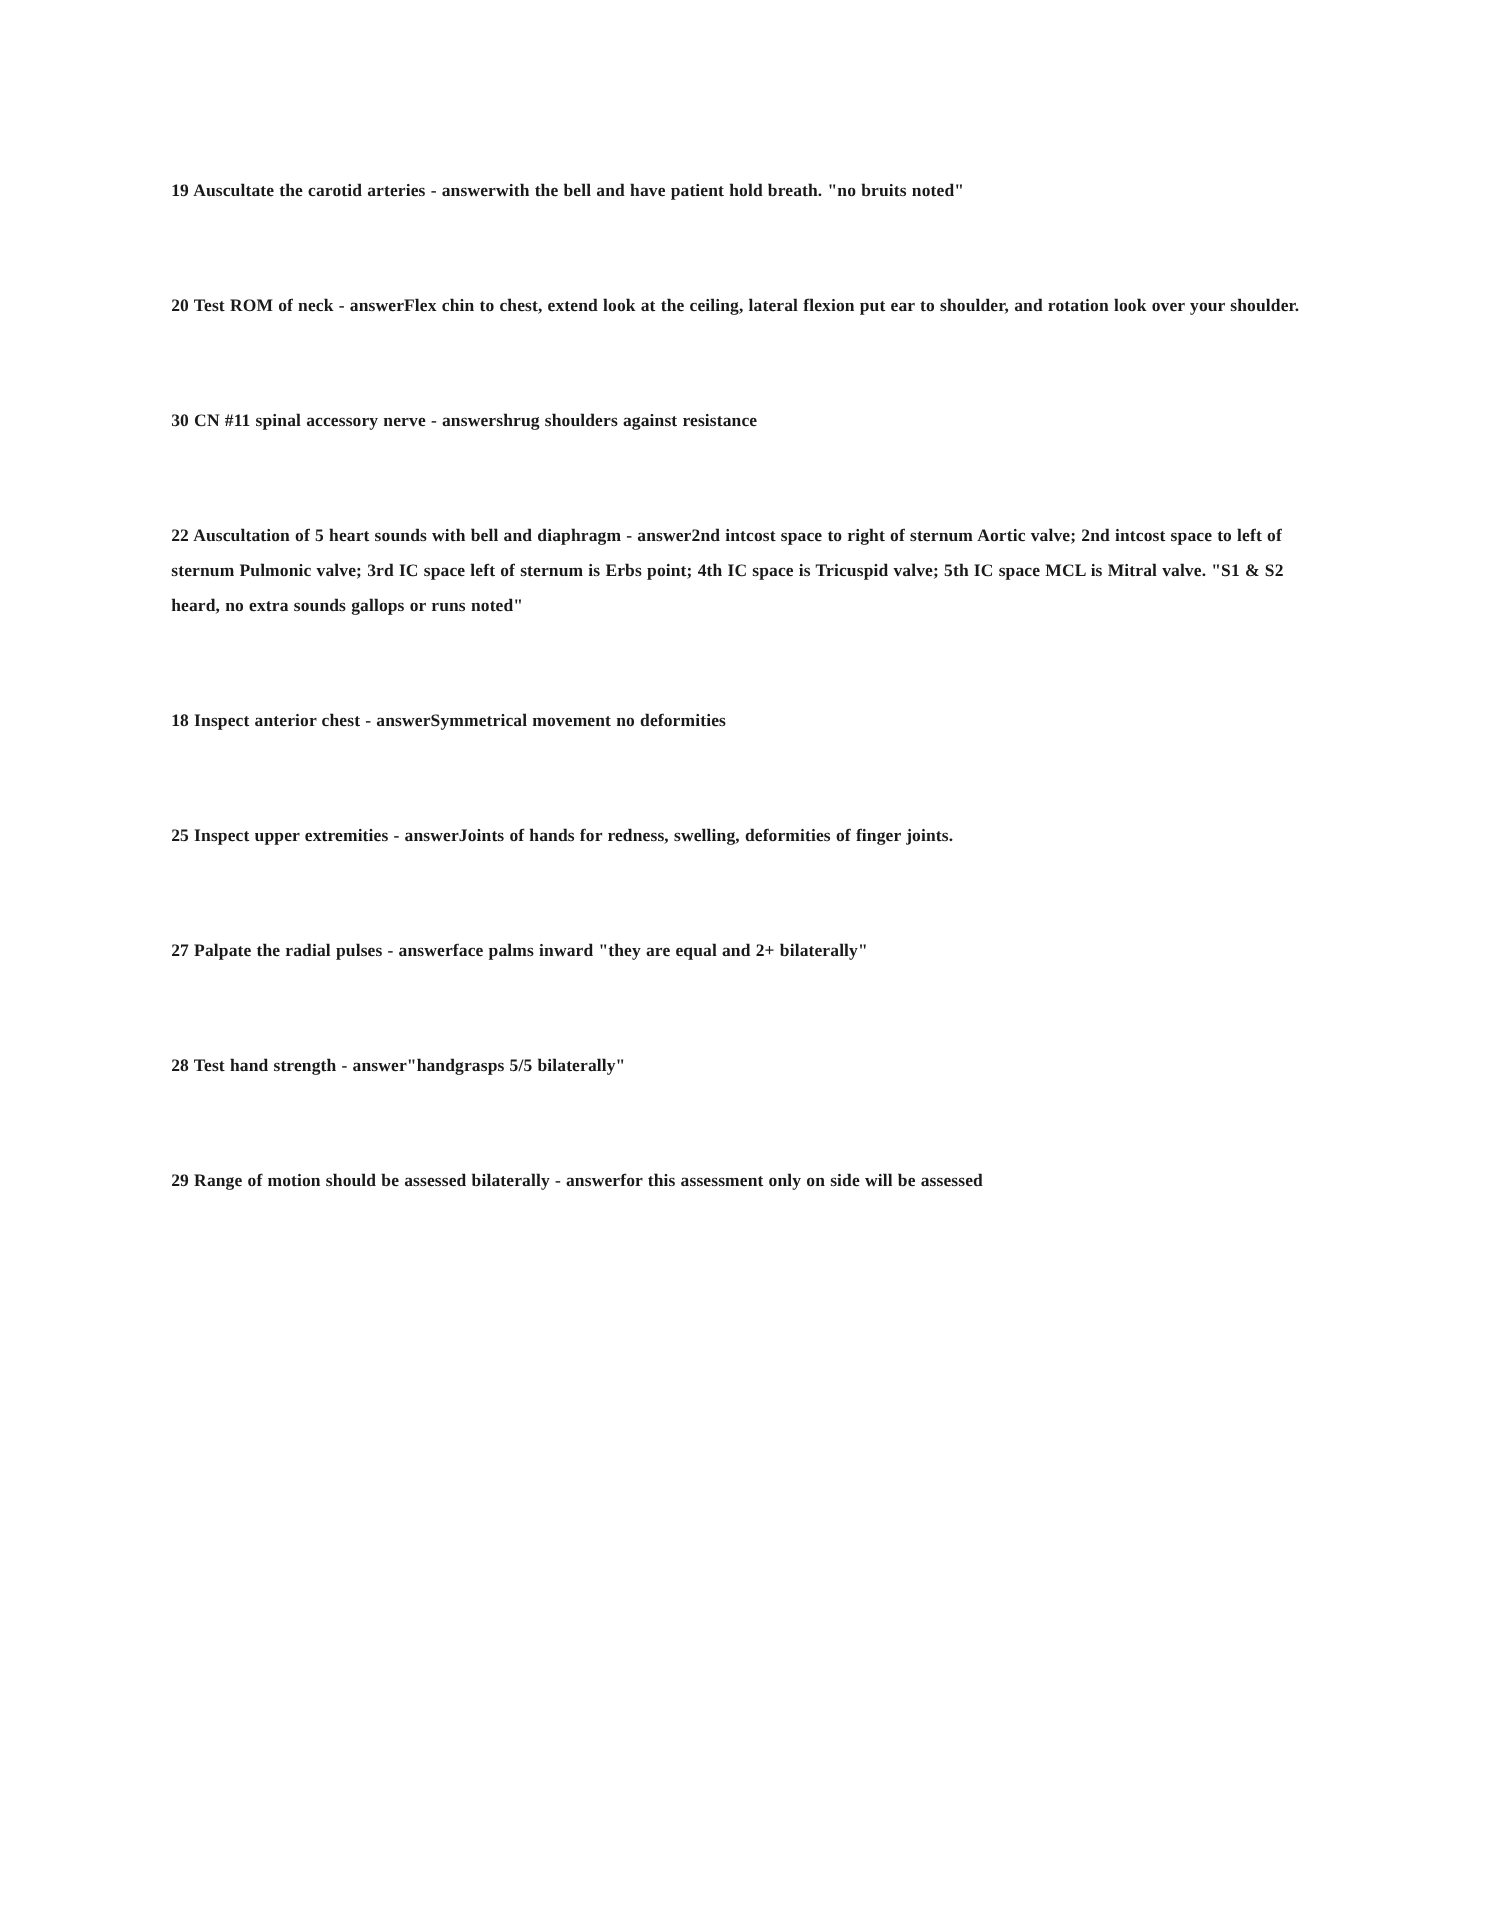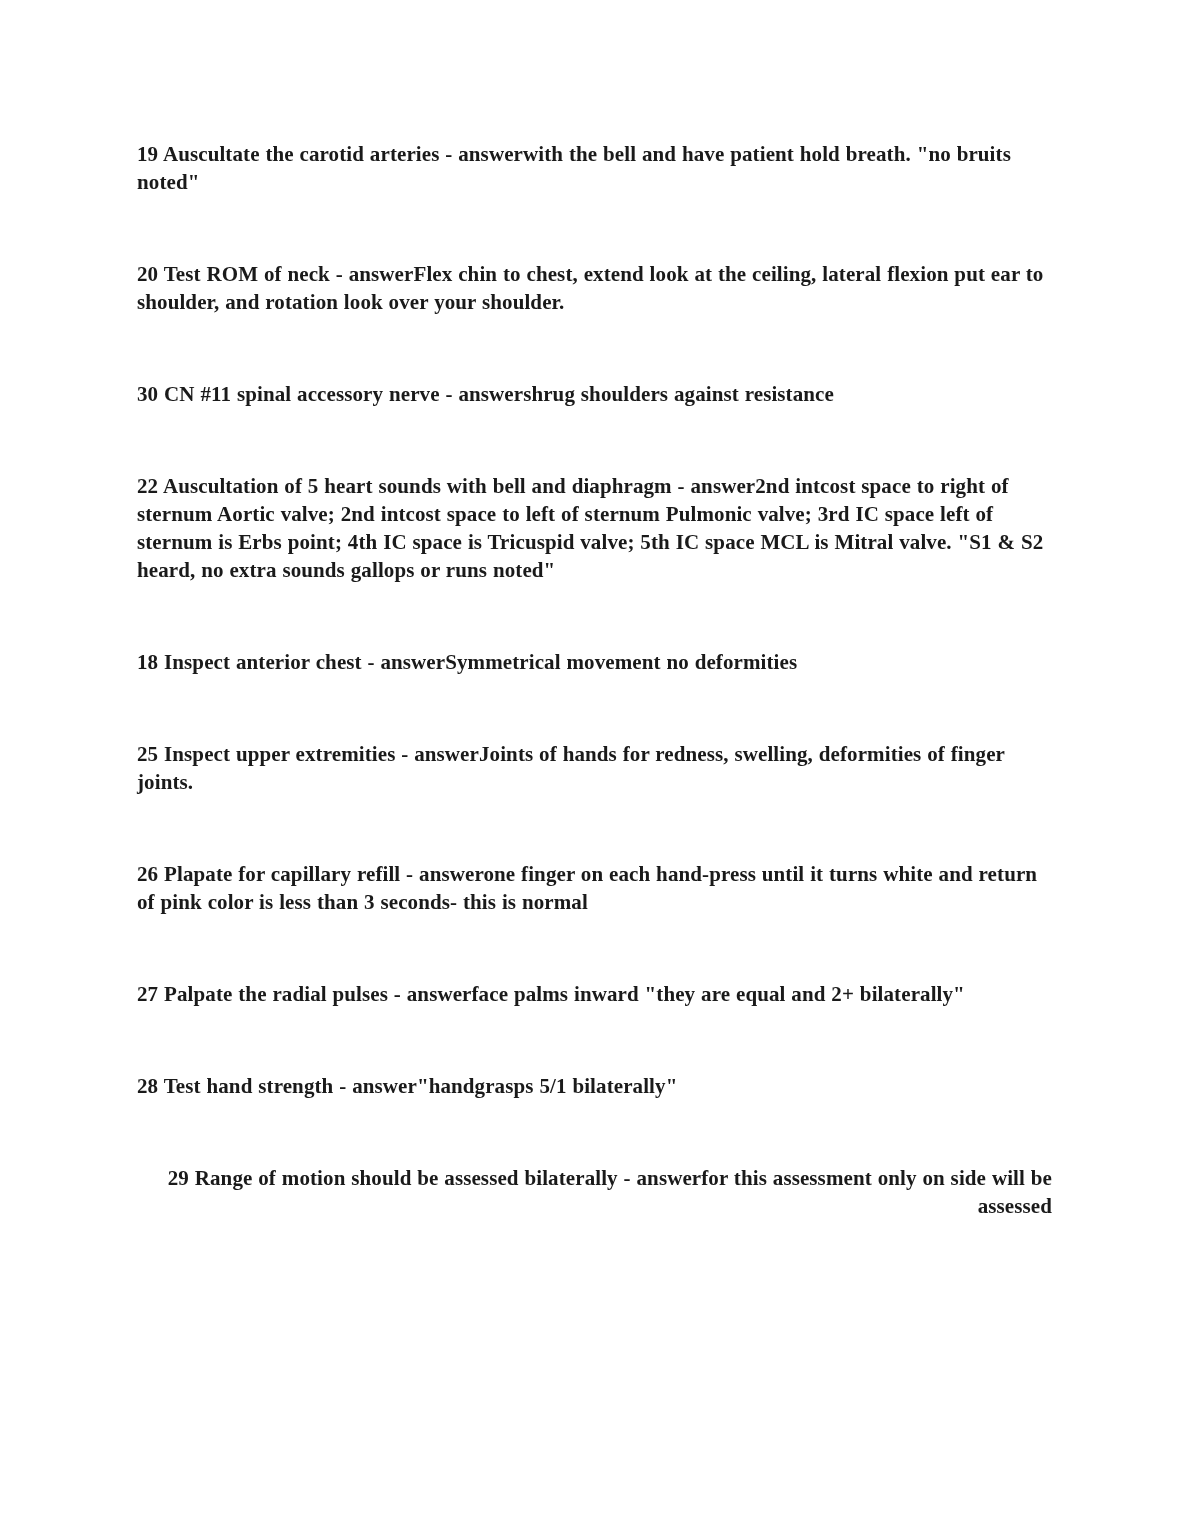--- a/index.html
+++ b/index.html
@@ -18,40 +18,38 @@
     min-height: 1540px;
     background: #ffffff;
     padding: 140px 140px 100px 137px;
   }
   .qa-list {
     width: 915px;
   }
   .qa-paragraph {
     margin: 0 0 64px 0;
     font-weight: 700;
-    font-size: 21px;
+    font-size: 14px;
     line-height: 28px;
     color: #1a1a1a;
     letter-spacing: 0.1px;
     word-spacing: 0.5px;
   }
   .qa-paragraph:last-child {
     margin-bottom: 0;
-    text-align: right;
   }
 </style>
 </head>
 <body>
 
 <div class="page">
   <div class="qa-list">
       <p class="qa-paragraph">19 Auscultate the carotid arteries - answerwith the bell and have patient hold breath. "no bruits noted"</p>
       <p class="qa-paragraph">20 Test ROM of neck - answerFlex chin to chest, extend look at the ceiling, lateral flexion put ear to shoulder, and rotation look over your shoulder.</p>
       <p class="qa-paragraph">30 CN #11 spinal accessory nerve - answershrug shoulders against resistance</p>
       <p class="qa-paragraph">22 Auscultation of 5 heart sounds with bell and diaphragm - answer2nd intcost space to right of sternum Aortic valve; 2nd intcost space to left of sternum Pulmonic valve; 3rd IC space left of sternum is Erbs point; 4th IC space is Tricuspid valve; 5th IC space MCL is Mitral valve. "S1 &amp; S2 heard, no extra sounds gallops or runs noted"</p>
       <p class="qa-paragraph">18 Inspect anterior chest - answerSymmetrical movement no deformities</p>
       <p class="qa-paragraph">25 Inspect upper extremities - answerJoints of hands for redness, swelling, deformities of finger joints.</p>
-      <p class="qa-paragraph">26 Plapate for capillary refill - answerone finger on each hand-press until it turns white and return of pink color is less than 3 seconds- this is normal</p>
       <p class="qa-paragraph">27 Palpate the radial pulses - answerface palms inward "they are equal and 2+ bilaterally"</p>
-      <p class="qa-paragraph">28 Test hand strength - answer"handgrasps 5/1 bilaterally"</p>
+      <p class="qa-paragraph">28 Test hand strength - answer"handgrasps 5/5 bilaterally"</p>
       <p class="qa-paragraph">29 Range of motion should be assessed bilaterally - answerfor this assessment only on side will be assessed</p>
     </div>
 </div>
 
 </body></html>

